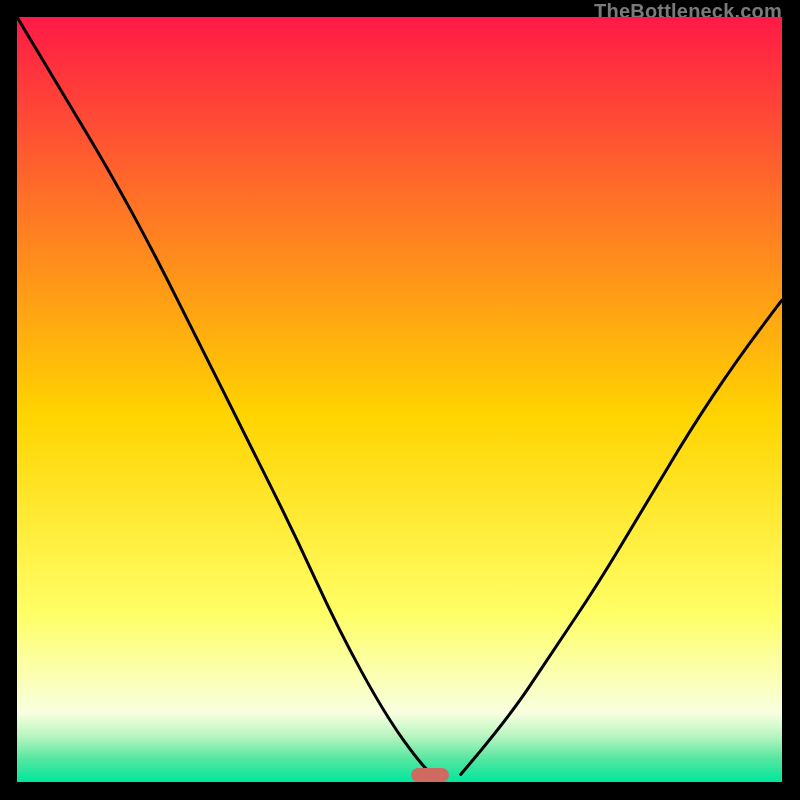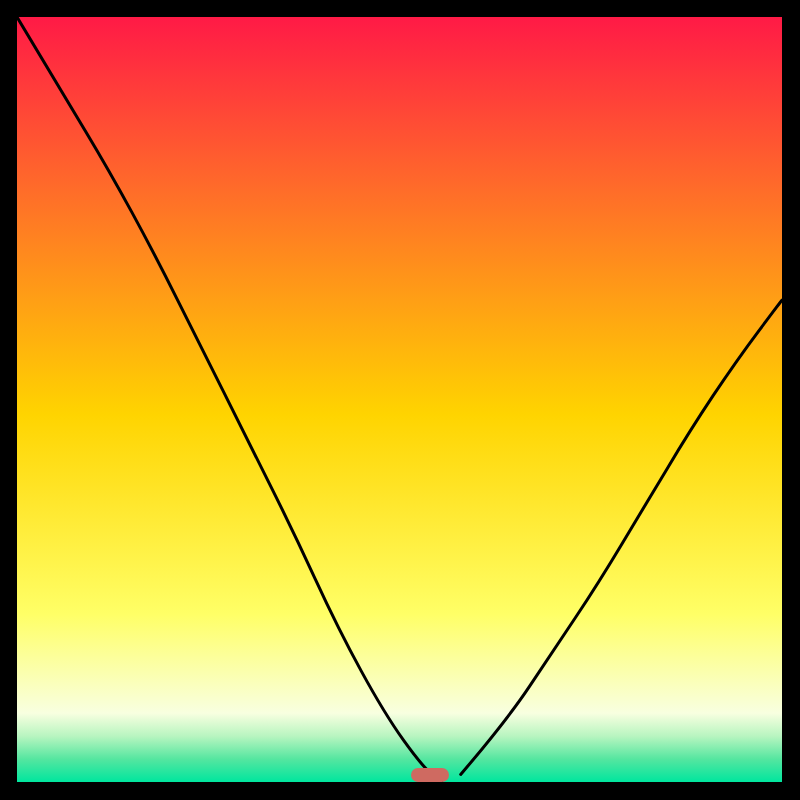--- a/index.html
+++ b/index.html
@@ -51,20 +51,21 @@
     font-size: 20px;
     font-weight: bold;
     color: #7a7a7a;
     letter-spacing: 0.2px;
   }
 </style>
 </head>
 <body>
 
 <div class="frame">
+  <div class="watermark">TheBottleneck.com</div>
   <div class="plot">
     <svg class="gradient" viewBox="0 0 765 765" preserveAspectRatio="none">
       <defs>
         <linearGradient id="bg" x1="0" y1="0" x2="0" y2="1">
           <stop id="g0" offset="0%" stop-color="#ff1a46"></stop>
           <stop id="g1" offset="22%" stop-color="#ff6a2a"></stop>
           <stop id="g2" offset="52%" stop-color="#ffd400"></stop>
           <stop id="g3" offset="78%" stop-color="#ffff66"></stop>
           <stop id="g4" offset="91%" stop-color="#f8ffe0"></stop>
           <stop id="g5" offset="94%" stop-color="#b8f5c0"></stop>

